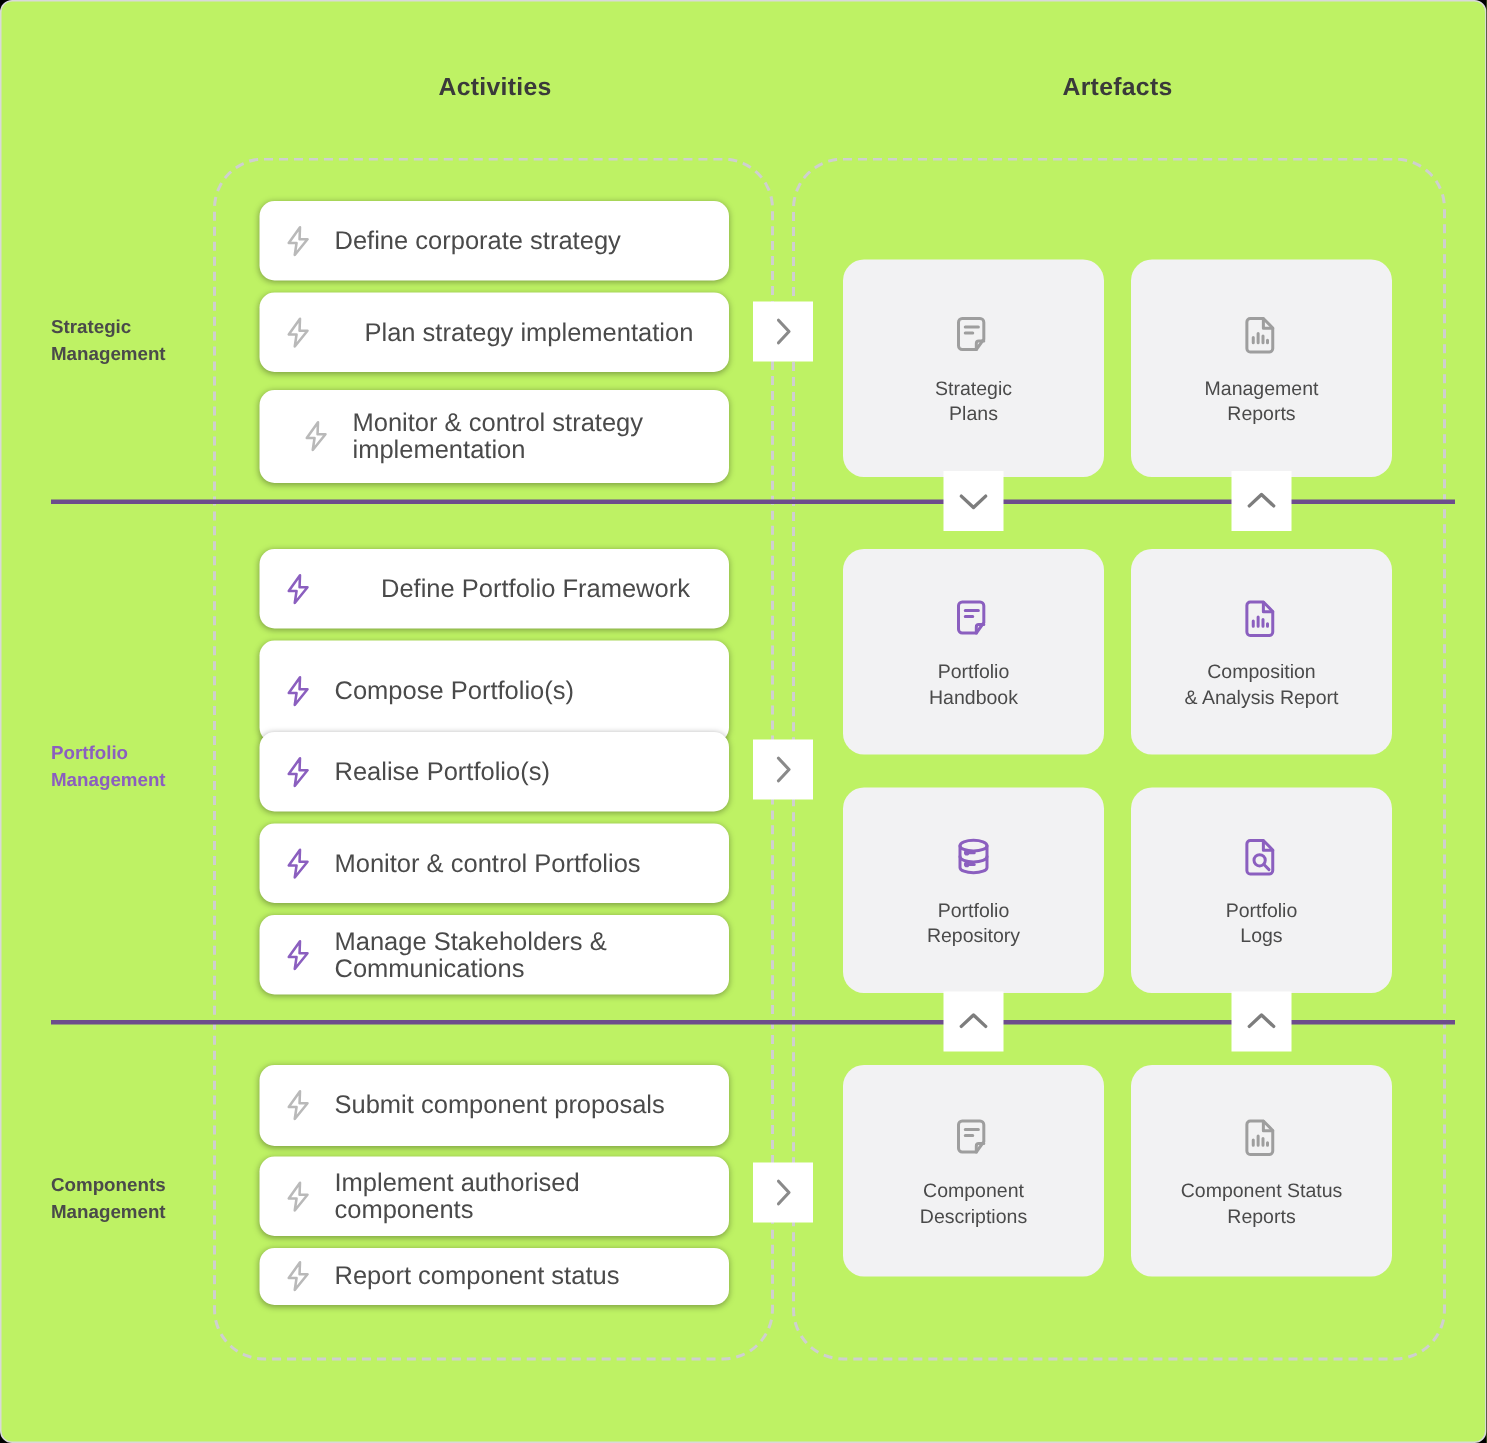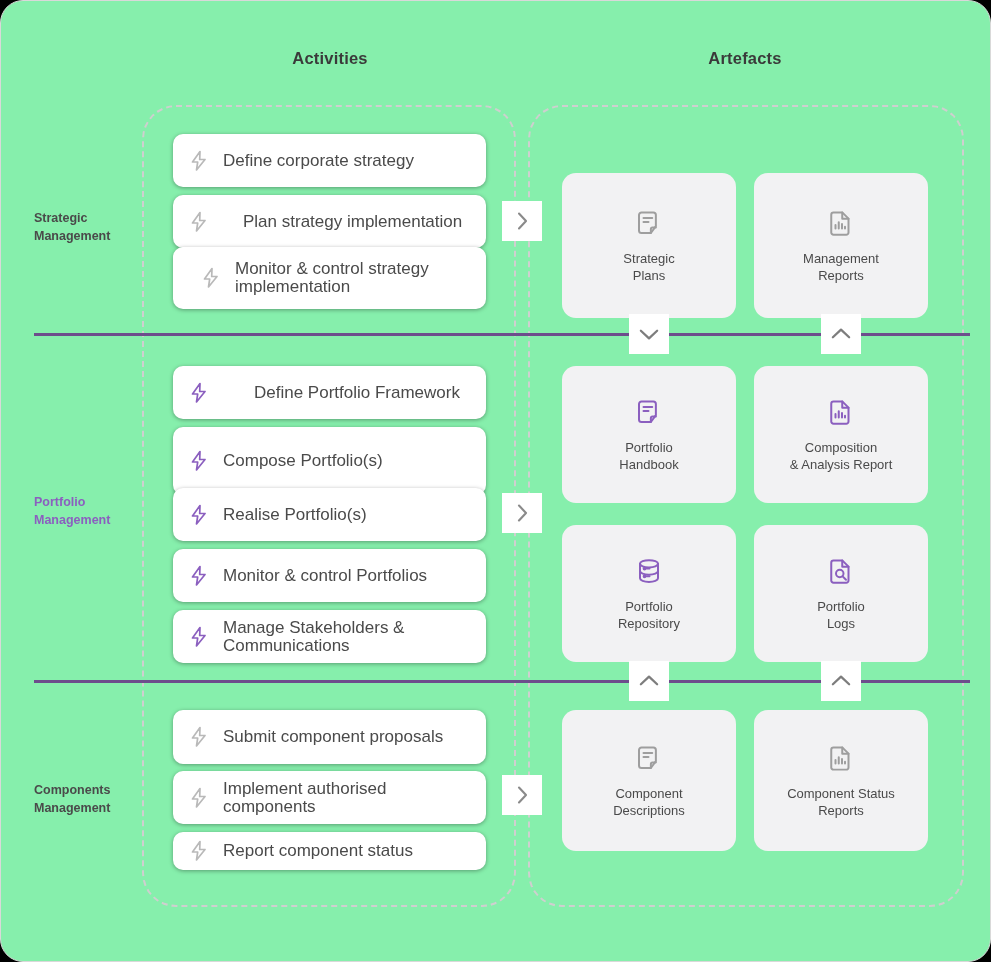--- a/index.html
+++ b/index.html
@@ -8,22 +8,22 @@
     width: 991px;
     height: 962px;
     background: #000000;
     font-family: "Liberation Sans", sans-serif;
   }
 
   #frame {
     position: relative;
     width: 991px;
     height: 962px;
-    background: #86efac;
-    border-radius: 23px;
+    background: #bef264;
+    border-radius: 8px;
     border: 1.5px solid #d9d9d9;
     overflow: hidden;
   }
 
   
   .col-head {
     position: absolute;
     top: 48px;
     font-size: 16.5px;
     font-weight: 700;
@@ -160,21 +160,21 @@
     <span class="act-text">Define corporate strategy</span>
   </div>
   <div class="act-card" style="top:194px;height:53px;gap:20px;">
     <span class="bolt">
       <svg viewBox="0 0 24 24" width="24" height="24" fill="none" stroke="#b9b9b9" stroke-width="1.7" stroke-linejoin="round" stroke-linecap="round">
           <path d="M13 2.5 5.5 13h5.2l-1.2 8L18 10.5h-5.3z"></path>
         </svg>
     </span>
     <span class="act-text">Plan strategy implementation</span>
   </div>
-  <div class="act-card" style="top:246px;height:62px;padding-left:26px;">
+  <div class="act-card" style="top:259px;height:62px;padding-left:26px;">
     <span class="bolt">
       <svg viewBox="0 0 24 24" width="24" height="24" fill="none" stroke="#b9b9b9" stroke-width="1.7" stroke-linejoin="round" stroke-linecap="round">
           <path d="M13 2.5 5.5 13h5.2l-1.2 8L18 10.5h-5.3z"></path>
         </svg>
     </span>
     <span class="act-text" style="width:250px;">Monitor &amp; control strategy implementation</span>
   </div>
 
   <div class="act-card" style="top:365px;height:53px;gap:31px;">
     <span class="bolt">

